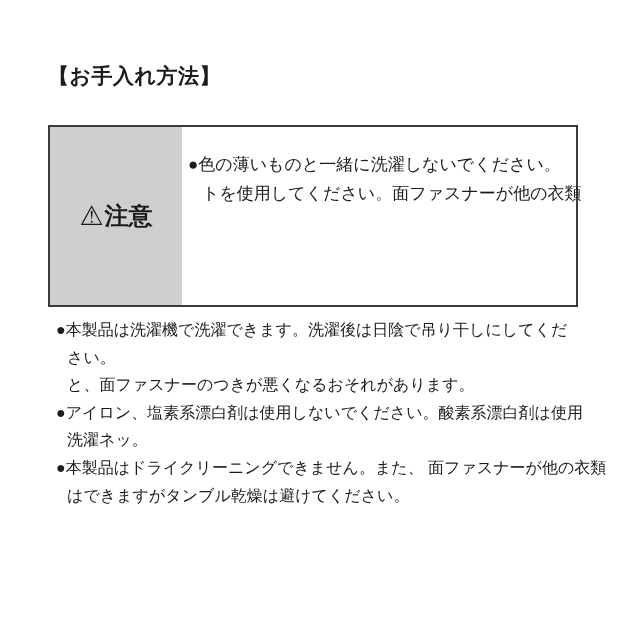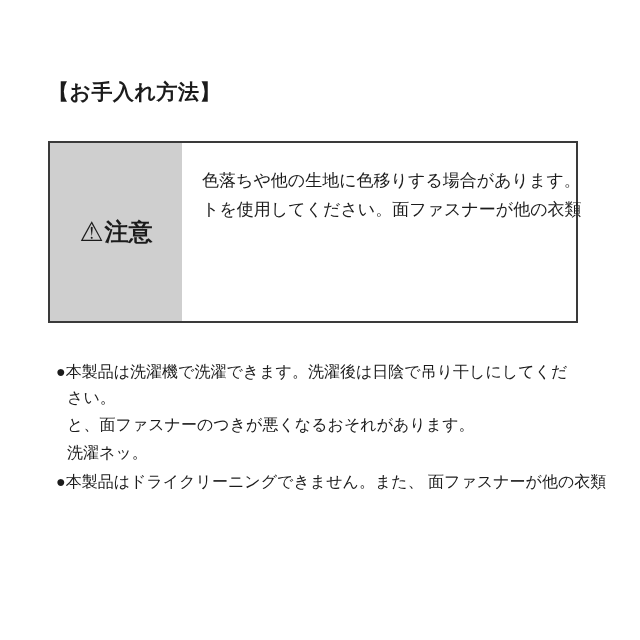--- a/index.html
+++ b/index.html
@@ -14,21 +14,20 @@
     font-family: "Liberation Sans", "DejaVu Sans", sans-serif;
     color: #1b1b1b;
     -webkit-font-smoothing: antialiased;
   }
   .page {
     position: relative;
     width: 640px;
     height: 552px;
     background: #ffffff;
     overflow: hidden;
-    margin-top: 16px;
   }
   .title {
     position: absolute;
     left: 48px;
     top: 62px;
     margin: 0;
     font-size: 21px;
     font-weight: 700;
     letter-spacing: 0.5px;
     white-space: nowrap;
@@ -73,51 +72,52 @@
   .cb-line, .nt-line {
     margin: 0;
     white-space: nowrap;
   }
   .caution-body .cont {
     padding-left: 14px;
   }
   .notes {
     position: absolute;
     left: 56px;
-    top: 342px;
+    top: 316px;
     width: 545px;
     font-size: 16px;
     line-height: 27.6px;
   }
   .notes .cont {
     padding-left: 11px;
-    font-family: Liberation Mono, monospace;
   }
 </style>
 </head>
 <body>
 
 <main class="page">
 
   <h1 class="title">【お手入れ方法】</h1>
 
   <section class="caution-box">
     <div class="caution-panel">
       <div class="caution-label">
         <span class="warn-icon">⚠</span>
           <span>注意</span>
       </div>
     </div>
     <div class="caution-body">
-      <p class="cb-line cont">色落ちや他の生地に色移りする場合があります。</p>
+      <p class="cb-line">●色の薄いものと一緒に洗濯しないでください。</p>
       <p class="cb-line cont">トを使用してください。面ファスナーが他の衣類</p>
     </div>
   </section>
 
   <section class="notes">
     <p class="nt-line">●本製品は洗濯機で洗濯できます。洗濯後は日陰で吊り干しにしてくだ</p>
     <p class="nt-line cont">さい。</p>
     <p class="nt-line cont">と、面ファスナーのつきが悪くなるおそれがあります。</p>
+    <p class="nt-line">●アイロン、塩素系漂白剤は使用しないでください。酸素系漂白剤は使用</p>
     <p class="nt-line cont">洗濯ネッ。</p>
     <p class="nt-line">●本製品はドライクリーニングできません。また、 面ファスナーが他の衣類</p>
+    <p class="nt-line cont">はできますがタンブル乾燥は避けてください。</p>
   </section>
 
 </main>
 
 </body></html>

